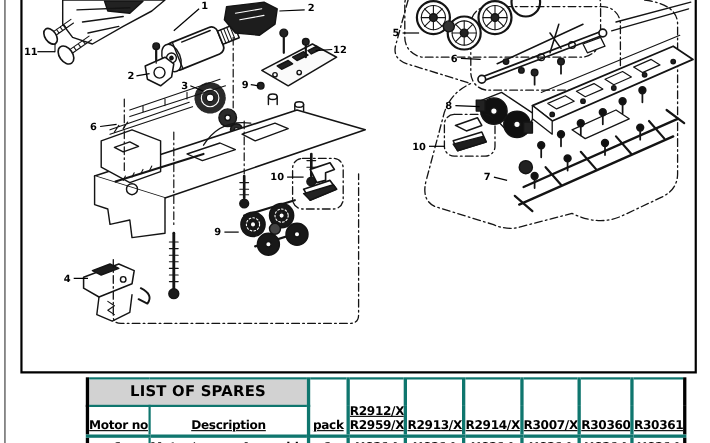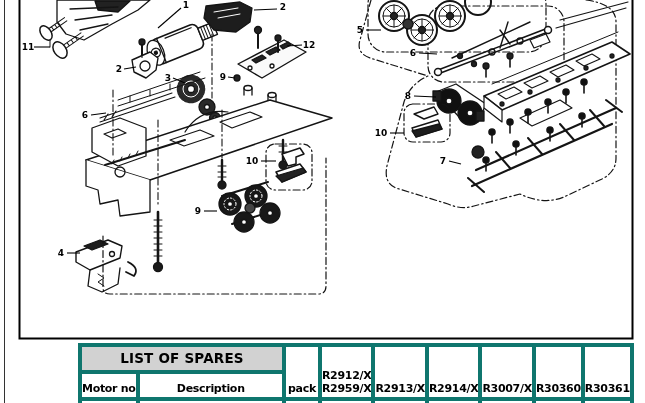--- a/index.html
+++ b/index.html
@@ -10,29 +10,29 @@
   #art{position:absolute;left:0;top:0;}
   .plbl{font:bold 9px "DejaVu Sans","Liberation Sans",sans-serif;fill:#000;}
   .dd{stroke-dasharray:7 3 1.5 3;}
   
   #spares{
     position:absolute;left:78px;top:343px;z-index:2;
     border-collapse:collapse;table-layout:fixed;background:#fff;
     border-left:3px solid #000;border-right:3px solid #000;border-top:2px solid #000;
   }
   #spares th,#spares td{
-    border:4px solid #0f766e;padding:0;overflow:hidden;white-space:nowrap;
+    border:2px solid #0f766e;padding:0;overflow:hidden;white-space:nowrap;
     font-weight:bold;color:#000;text-align:center;
   }
   #spares .title{
     background:#d2d2d2;font-size:13.5px;letter-spacing:0.2px;
     vertical-align:middle;height:21px;
   }
   #spares th{font-size:11px;letter-spacing:-0.3px;vertical-align:bottom;padding-bottom:2px;}
-  #spares .hdr-b{border-bottom-width:3px;}
+  #spares .hdr-b{border-bottom-width:3px;text-decoration:underline;}
   #spares .thick-l{border-left-width:3px;}
   #spares td{font-size:11px;vertical-align:top;padding-top:2px;border-bottom:0;}
   #spares .r2{height:27px;}
   #spares .datarow{height:20px;}
 </style>
 </head>
 <body>
 
 <svg id="art" width="645" height="403" viewBox="0 0 645 403">
 

